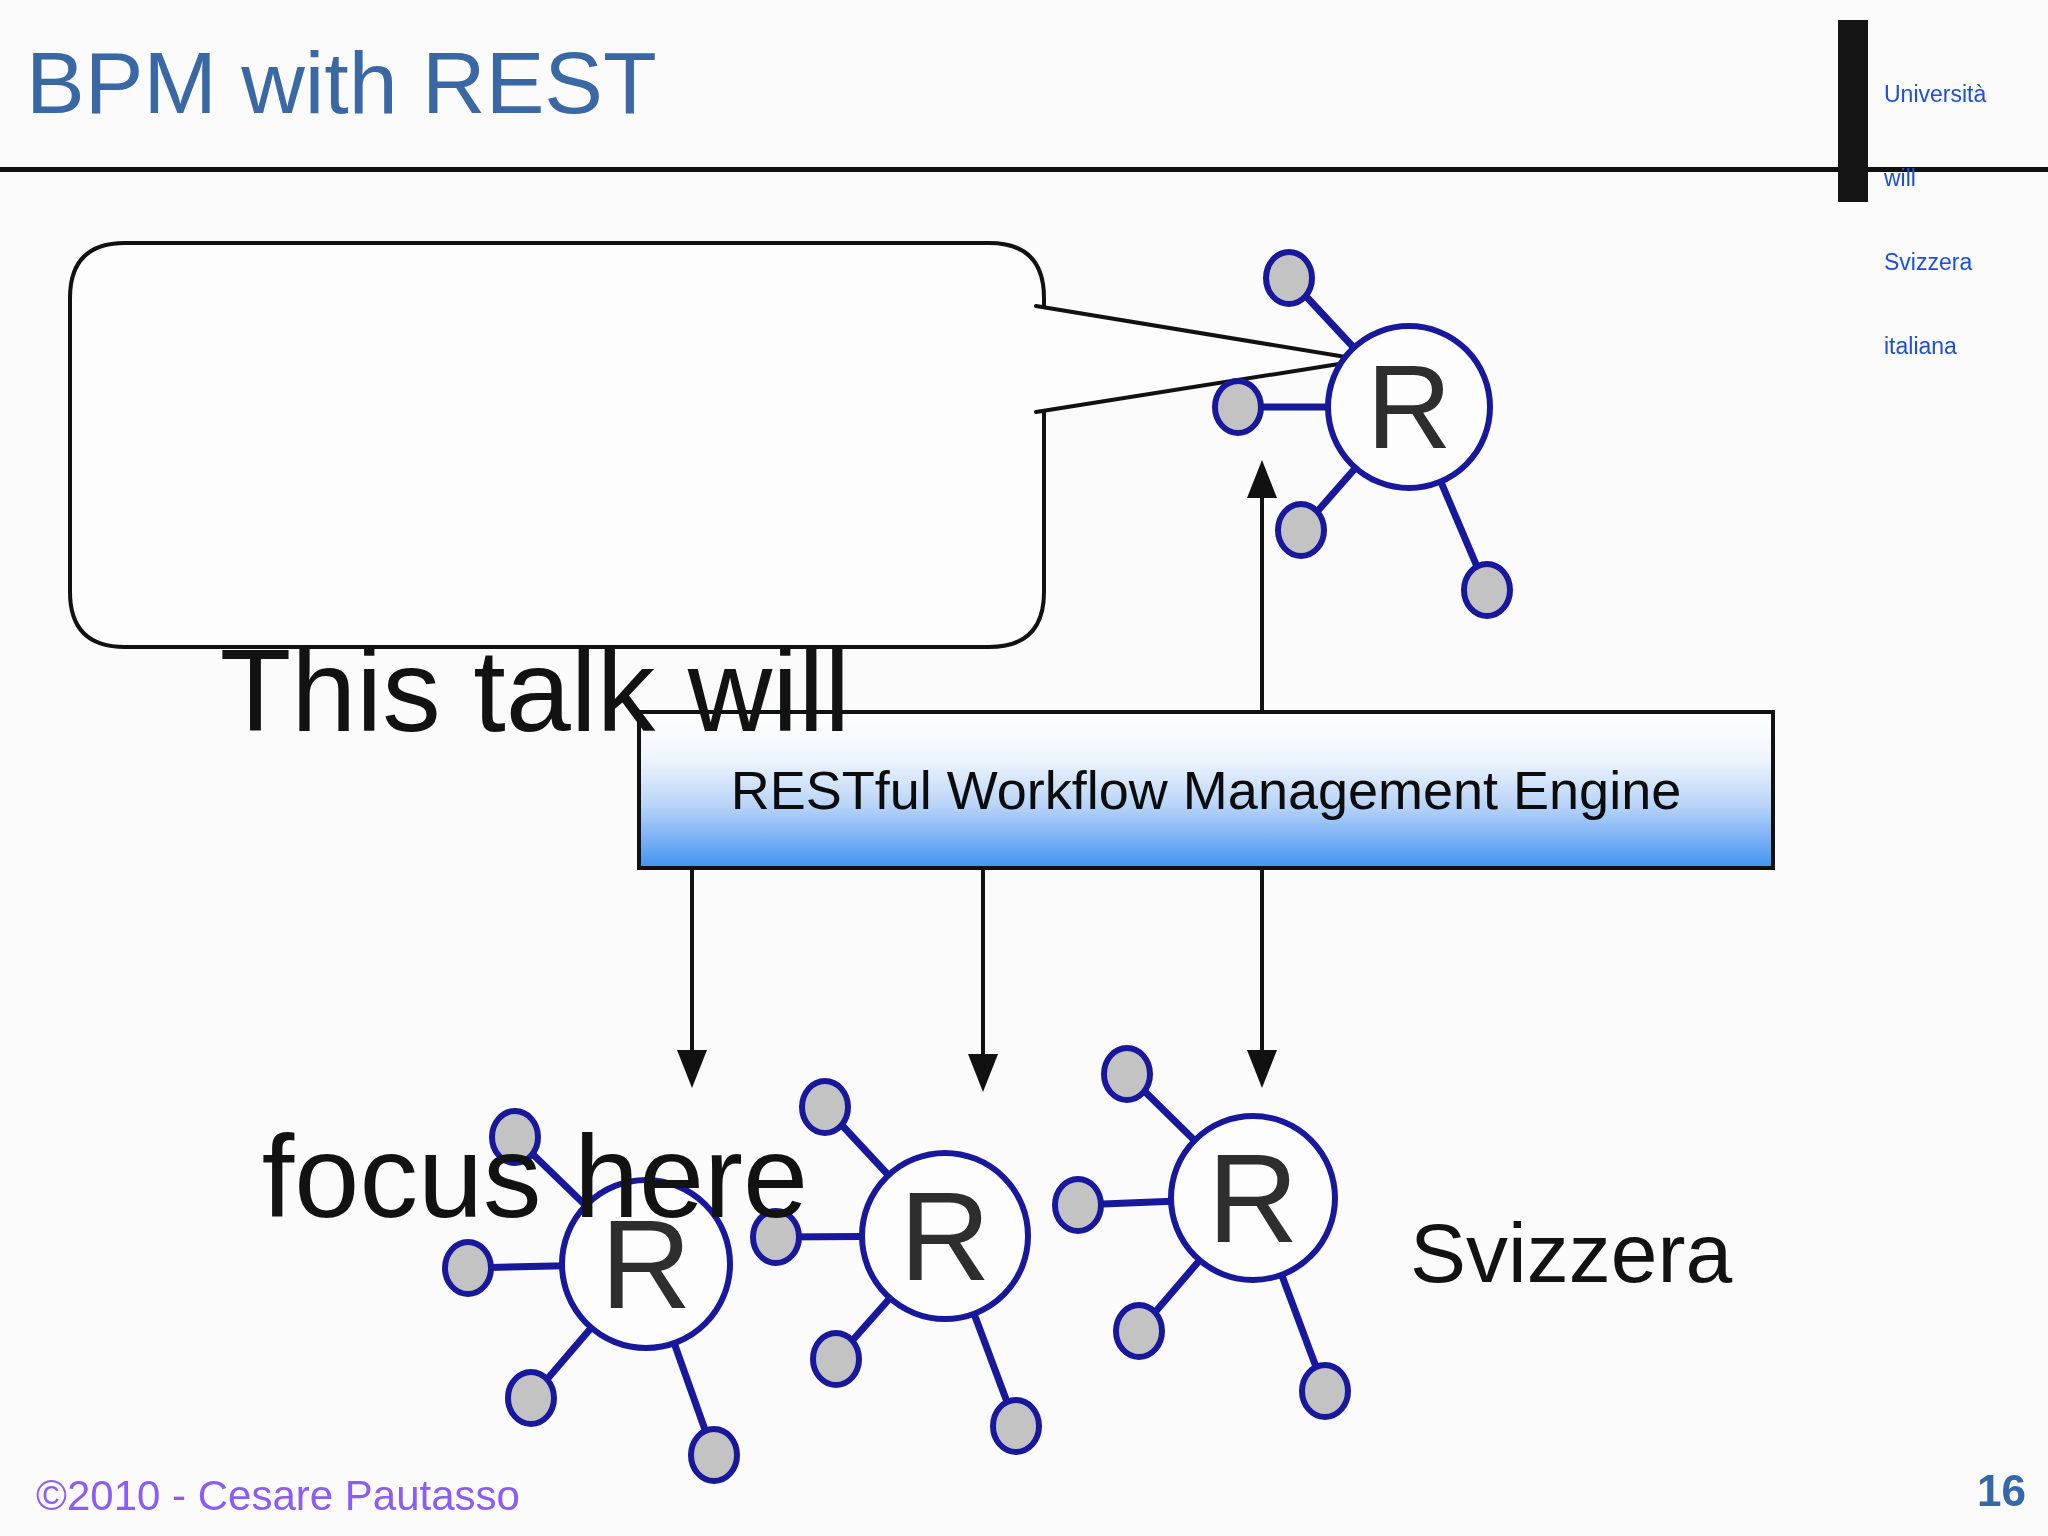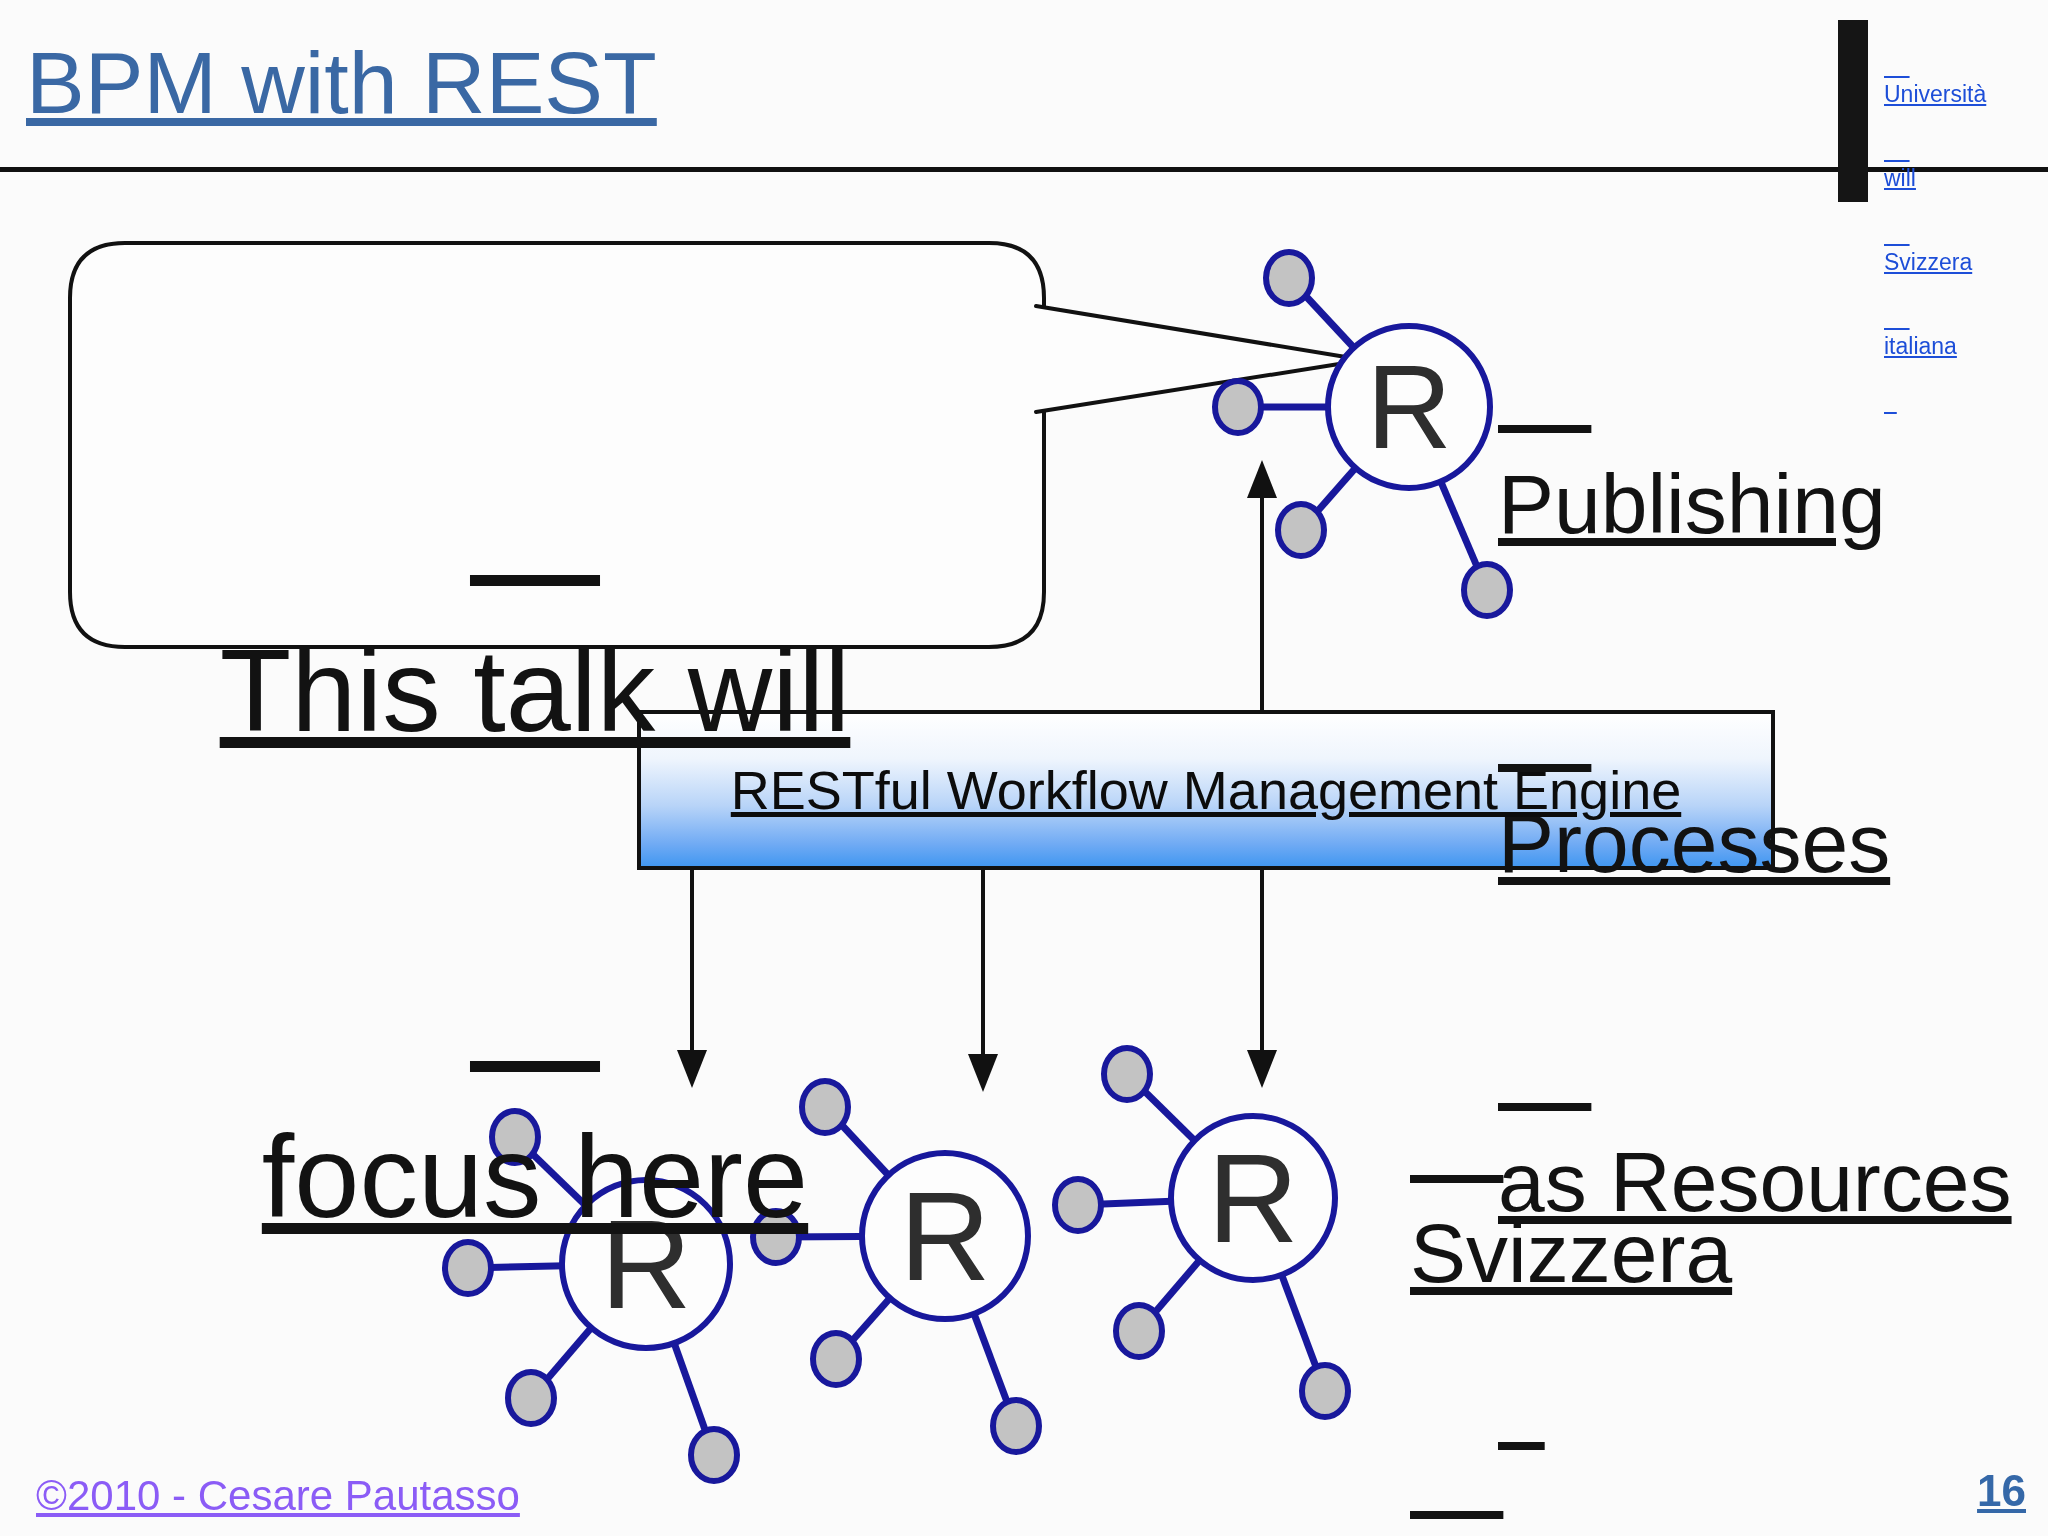--- a/index.html
+++ b/index.html
@@ -4,21 +4,21 @@
 <style>
   html,body{margin:0;padding:0;background:#888;}
   #slide{
     position:relative;
     width:2048px;height:1536px;
     background:#fbfbfb;
     overflow:hidden;
     font-family:"Liberation Sans", sans-serif;
   }
   #diagram{position:absolute;left:0;top:0;width:2048px;height:1536px;}
-  .txt{position:absolute;white-space:pre;color:#141414;text-decoration:underline;}
+  .txt{position:absolute;white-space:pre;color:#141414;}
   .page-title{
     left:26px;top:30px;
     font-size:88px;line-height:1.2;
     color:#3a68a4;
   }
   .logo-text{
     left:1884px;top:24px;
     font-size:23px;line-height:28px;
     color:#1d4ed8;
   }
@@ -167,25 +167,20 @@
     <div>will</div>
     <div>Svizzera</div>
     <div>italiana</div>
   </div>
 
   <div class="txt callout-text">
     <div>This talk will</div>
     <div>focus here</div>
   </div>
 
-  <div class="txt publishing-label">
-    <div>Publishing</div>
-    <div>Processes</div>
-    <div>as Resources</div>
-  </div>
 
   <div class="txt engine-label-wrap">
     <span>RESTful Workflow Management Engine</span>
   </div>
 
   <div class="txt composition-label">
     <div>Svizzera</div>
     <div>Service</div>
     
   </div>

